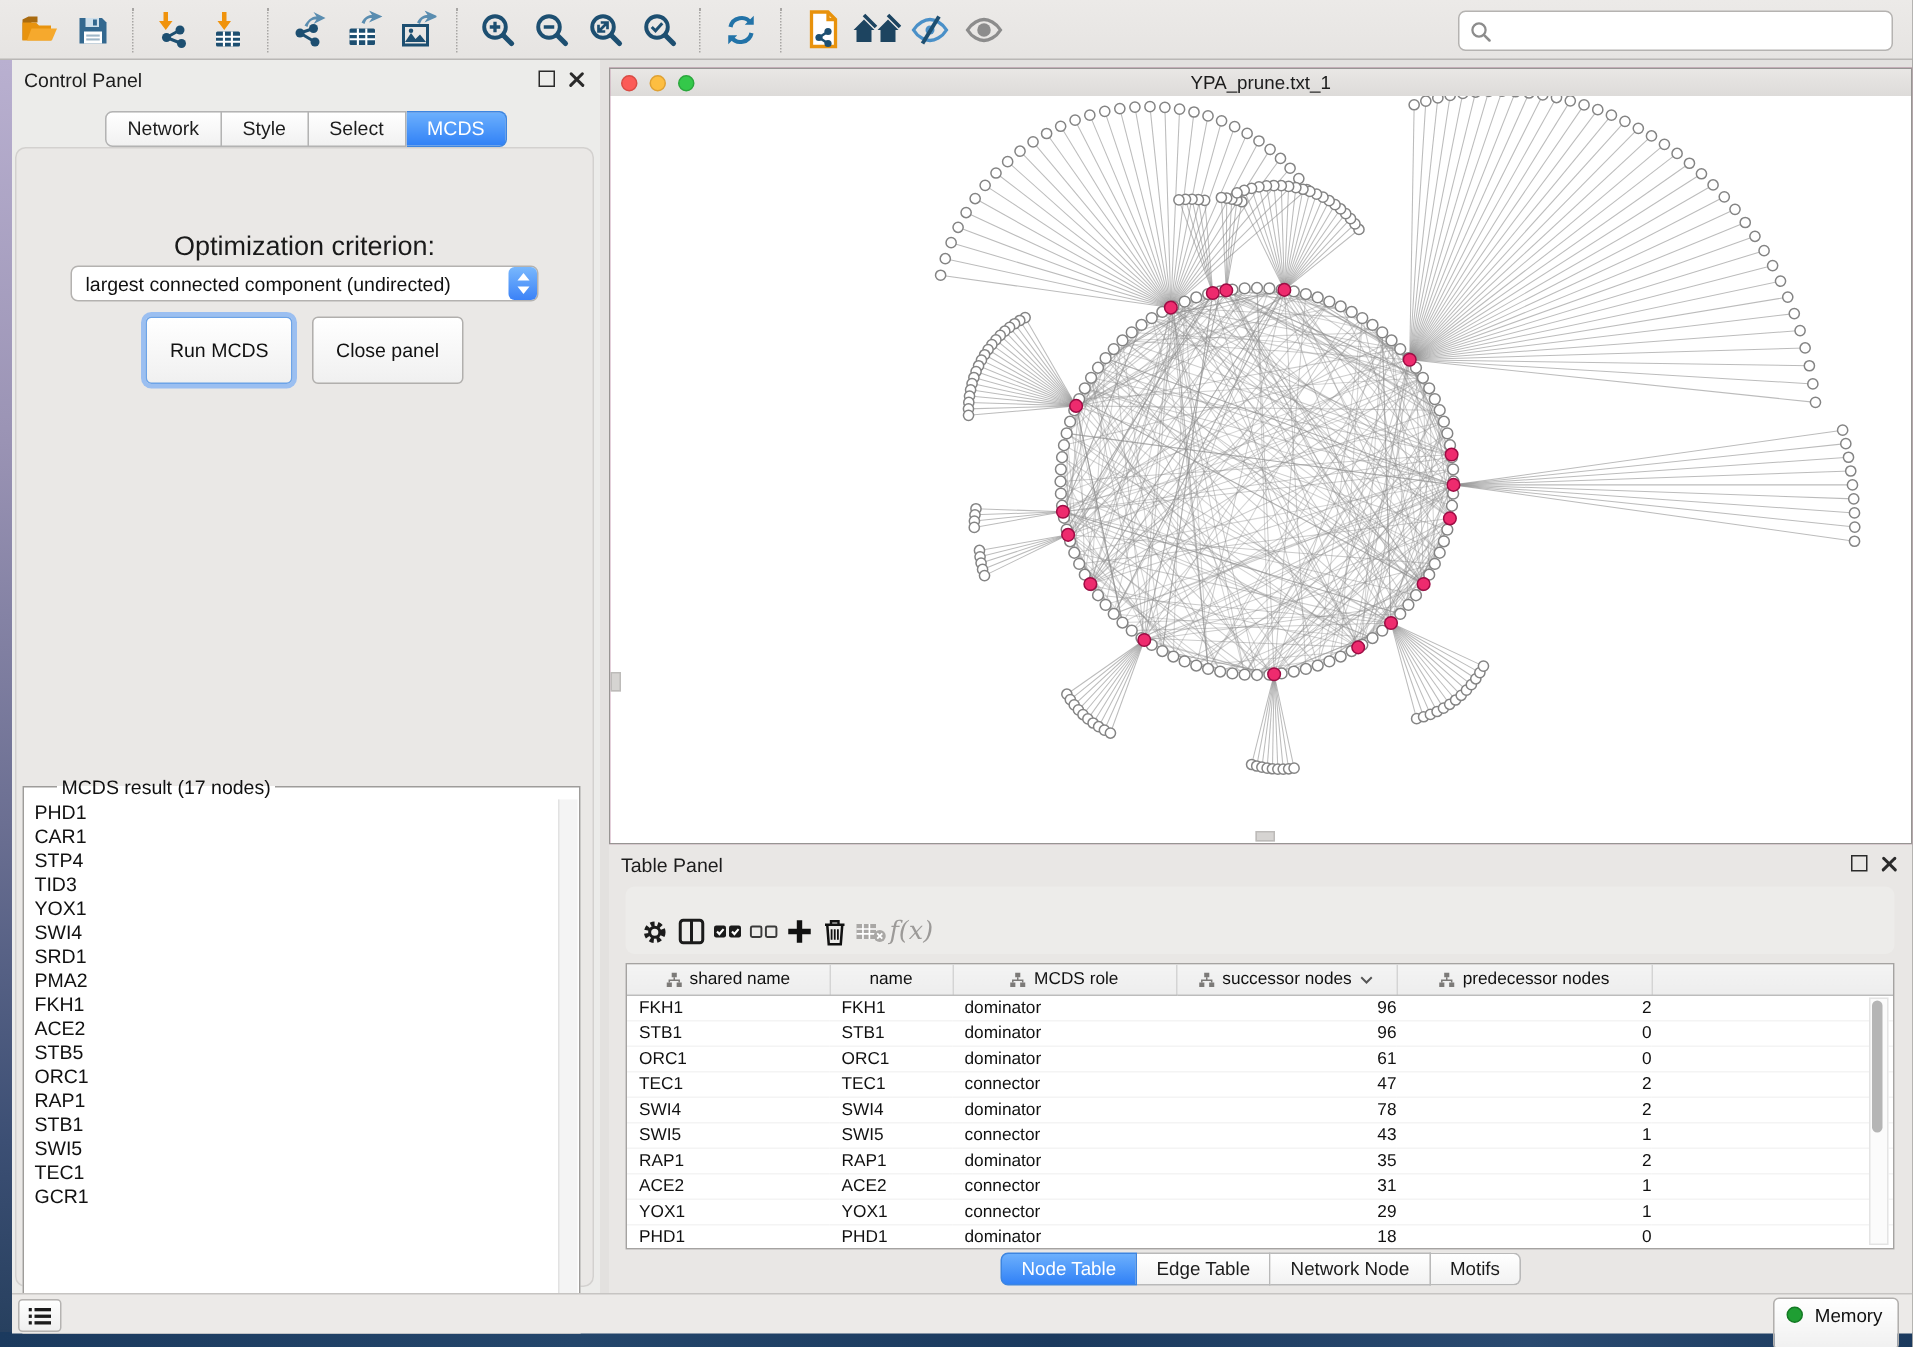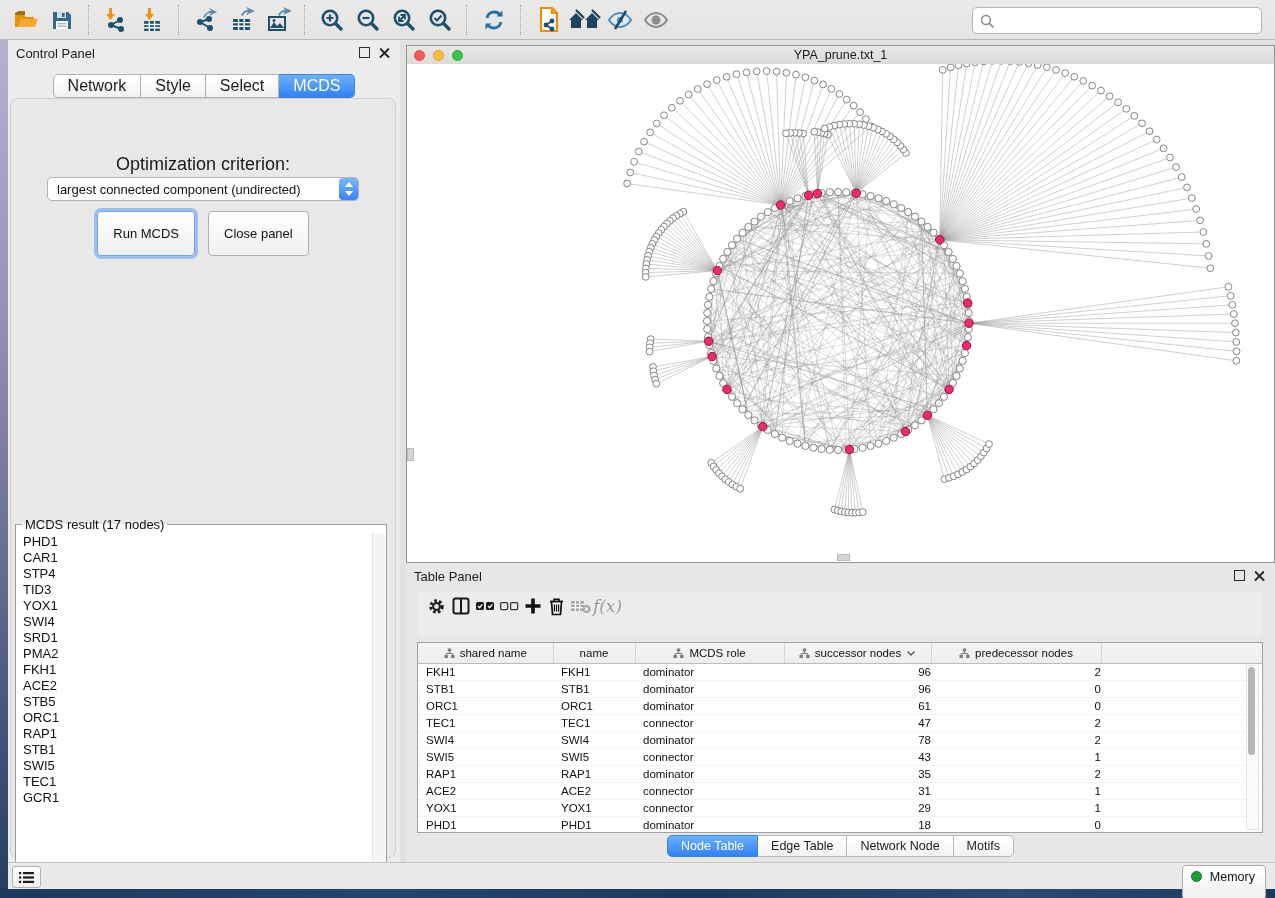--- a/index.html
+++ b/index.html
@@ -23,58 +23,58 @@
   .phead{position:relative;height:26px;display:flex;align-items:center;padding:0 8px;}
   .phead .ptitle{font-size:13px;color:#1c1c1c;}
   .phead-icons{position:absolute;right:10px;top:7px;display:flex;gap:9px;align-items:center;}
   .float-ic{width:9px;height:9px;border:1.6px solid #2a2a2a;display:inline-block;cursor:pointer;}
   .close-ic{width:11px;height:11px;position:relative;cursor:pointer;}
   .close-ic:before,.close-ic:after{content:"";position:absolute;left:-1px;top:4.5px;width:13px;height:2.4px;background:#2a2a2a;border-radius:1px;}
   .close-ic:before{transform:rotate(45deg);}
   .close-ic:after{transform:rotate(-45deg);}
 
   .ctabs{position:absolute;left:0;top:34px;width:100%;display:flex;justify-content:center;}
-  .seg{font-size:16px;height:22px;line-height:22px;padding:0 14px;background:linear-gradient(#ffffff,#f1f1f1);border:1px solid #b3b3b3;border-left:none;color:#1c1c1c;cursor:pointer;}
+  .seg{font-size:13px;height:22px;line-height:22px;padding:0 14px;background:linear-gradient(#ffffff,#f1f1f1);border:1px solid #b3b3b3;border-left:none;color:#1c1c1c;cursor:pointer;}
   .seg:first-child{border-left:1px solid #b3b3b3;border-radius:5px 0 0 5px;}
   .seg:last-child{border-radius:0 5px 5px 0;}
   .seg.active{background:linear-gradient(#6cb0fd,#3181f6);border-color:#3d85e0;color:#fff;}
 
   .cinner{position:absolute;left:2px;top:58px;width:386px;height:760px;background:#eae8e6;border:1px solid #d3d1cf;border-radius:7px;box-sizing:border-box;}
   .optlabel{position:absolute;left:0;top:55px;width:100%;text-align:center;font-size:18px;color:#1a1a1a;}
   .combo{position:absolute;left:36px;top:78px;width:312px;height:24px;background:#fff;border:1px solid #b4b2b0;border-radius:5px;display:flex;align-items:center;cursor:pointer;box-sizing:border-box;}
   .combo .cval{flex:1;font-size:13px;color:#111;padding-left:9px;white-space:nowrap;overflow:hidden;}
   .stepper{width:19px;height:22px;border-radius:4px;background:linear-gradient(#79b8fd,#3b82f7);margin-right:0px;position:relative;flex:0 0 auto;}
   .stepper:before{content:"";position:absolute;left:5.5px;top:4px;border-left:4px solid transparent;border-right:4px solid transparent;border-bottom:5px solid #fff;}
   .stepper:after{content:"";position:absolute;left:5.5px;bottom:4px;border-left:4px solid transparent;border-right:4px solid transparent;border-top:5px solid #fff;}
   .btnrow{position:absolute;left:0;top:112px;width:100%;display:flex;justify-content:center;gap:13px;}
   .macbtn{font-family:"Liberation Sans",sans-serif;font-size:13px;color:#111;background:linear-gradient(#ffffff,#f0f0f0);border:1px solid #b1afad;border-radius:4px;padding:14px 15px;cursor:pointer;}
   .macbtn.focusring{box-shadow:0 0 0 3px rgba(90,156,250,.55);border-color:#6da4e8;}
 
   fieldset.mcds{position:absolute;left:4px;top:418px;width:372px;height:372px;margin:0;padding:0;border:1px solid #9e9c9a;background:#fff;box-sizing:border-box;}
-  fieldset.mcds legend{font-size:13px;color:#111;margin-left:6px;padding:0 3px;}
+  fieldset.mcds legend{font-size:13px;color:#111;margin-left:22px;padding:0 3px;}
   .mcds-list{position:absolute;left:1px;top:2px;right:14px;bottom:1px;overflow:hidden;padding-left:6px;}
   .mcds-item{font-size:13px;line-height:16px;color:#111;}
   .mcds-scroll{position:absolute;right:1px;top:1px;width:12px;bottom:1px;background:#f4f4f4;border-left:1px solid #e2e2e2;}
 
   
   .netwin{position:absolute;left:406px;top:45px;width:869px;height:518px;border:1px solid #979593;background:#f9a8d4;box-sizing:border-box;}
   .net-titlebar{position:absolute;left:0;top:0;width:100%;height:18px;background:linear-gradient(#e9e7e5,#dddbd9);border-bottom:1px solid #bdbbb9;display:flex;align-items:center;}
   .tlights{display:flex;gap:8px;margin-left:7px;}
   .tlight{width:11px;height:11px;border-radius:50%;cursor:pointer;}
   .tl-close{background:#fc5b57;border:1px solid #d94b44;box-sizing:border-box;}
   .tl-min{background:#fdbe41;border:1px solid #dfa133;box-sizing:border-box;}
   .tl-zoom{background:#34c84a;border:1px solid #2aa73c;box-sizing:border-box;}
   .net-title{position:absolute;left:0;width:100%;text-align:center;font-size:12.5px;color:#1c1c1c;}
   .net-canvas{position:absolute;left:0;top:18px;width:867px;height:498px;background:#fff;overflow:hidden;}
   .vthumb{position:absolute;left:0px;top:402px;width:7px;height:13px;background:#d6d4d2;border:1px solid #bdbbb9;box-sizing:border-box;}
   .hthumb{position:absolute;left:430px;bottom:1px;width:13px;height:7px;background:#d6d4d2;border:1px solid #bdbbb9;box-sizing:border-box;}
 
   
   .tpanel{position:absolute;left:406px;top:563px;width:869px;height:299px;background:#e9e7e5;}
-  .tp-toolbar{position:absolute;left:11px;top:28px;width:846px;height:45px;background:#edecea;border-radius:6px;display:flex;align-items:flex-start;padding-left:8px;box-sizing:border-box;gap:1px;}
+  .tp-toolbar{position:absolute;left:11px;top:28px;width:846px;height:45px;background:#edecea;border-radius:6px;display:flex;align-items:flex-end;padding-left:8px;box-sizing:border-box;gap:1px;}
   .tpbtn{width:23px;height:30px;border:none;background:transparent;display:flex;align-items:center;justify-content:center;padding:0;cursor:pointer;}
   .tpbtn.disabled{cursor:default;}
   .fx{font-family:"DejaVu Serif",serif;font-style:italic;font-size:17px;color:#9c9a98;margin-left:6px;}
 
   .tablewrap{position:absolute;left:11px;top:79px;width:846px;height:191px;background:#fff;border:1px solid #a5a3a1;box-sizing:border-box;overflow:hidden;}
   table.ntable{border-collapse:collapse;table-layout:fixed;width:846px;font-size:11.5px;color:#111;}
   table.ntable th{height:20px;background:linear-gradient(#f4f4f4,#ededed);border-right:1px solid #d4d4d4;border-bottom:1px solid #bcbcbc;font-weight:normal;font-size:11.5px;padding:0;}
   .thc{display:flex;align-items:center;justify-content:center;gap:5px;padding:0 4px;}
   table.ntable td{height:16px;padding:0 0 0 8px;border-bottom:1px solid #f4f4f4;white-space:nowrap;overflow:hidden;}
   td.num{text-align:right;padding:0 14px 0 0;}

